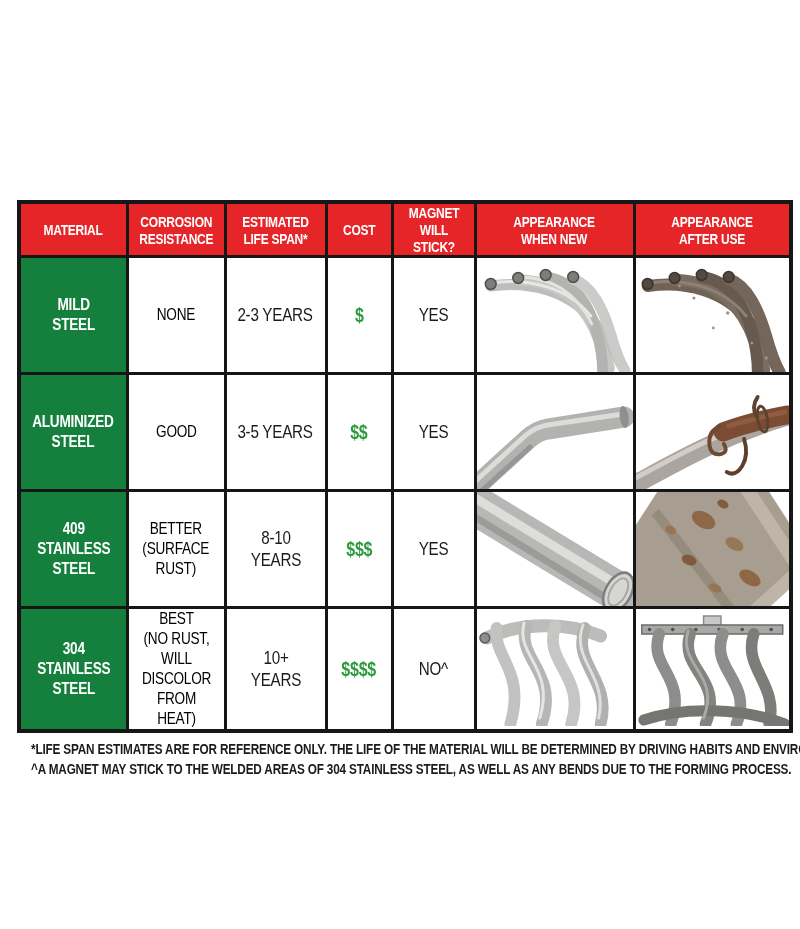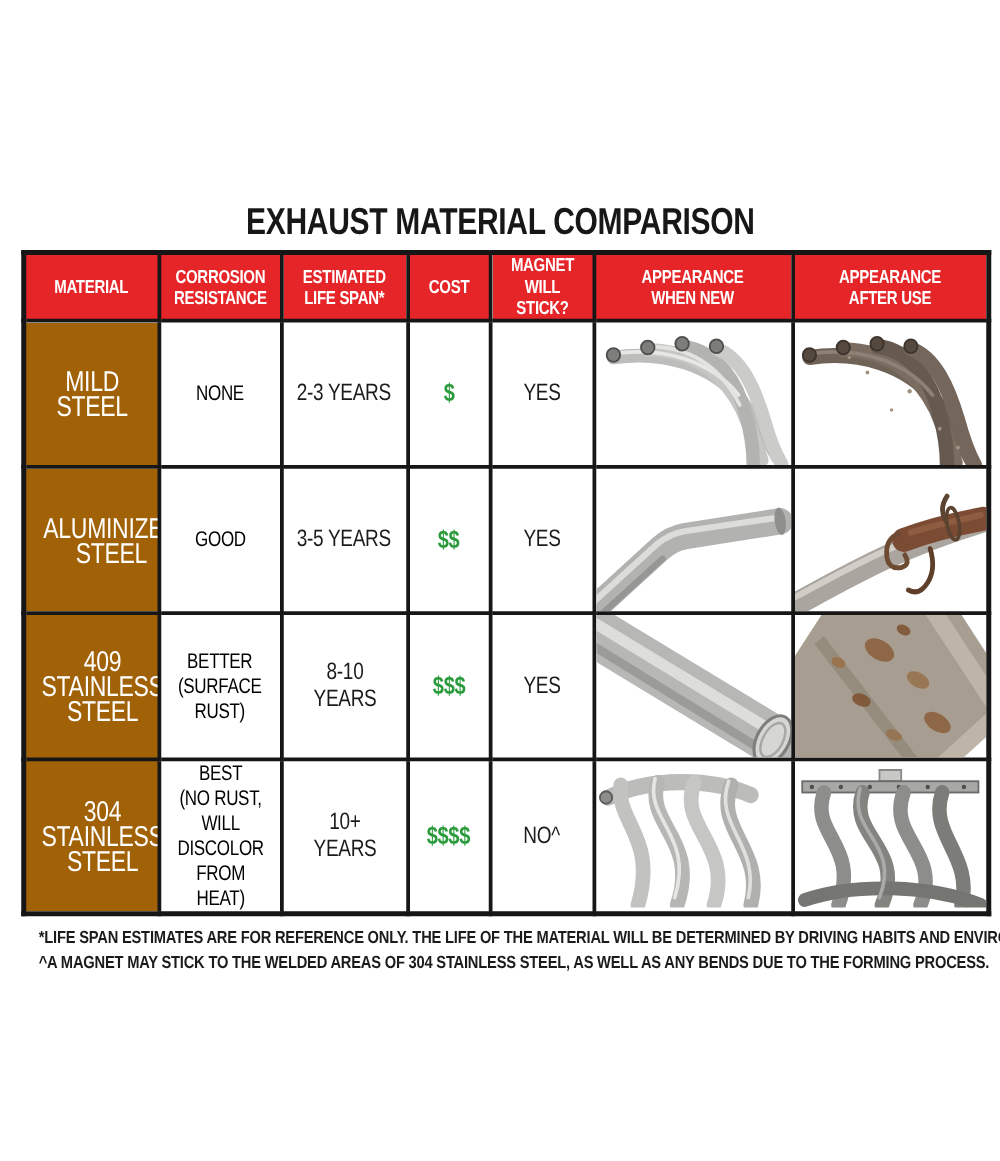--- a/index.html
+++ b/index.html
@@ -10,40 +10,37 @@
          font-size:30px;font-weight:bold;color:#171717;line-height:34px;}
   .cnd{display:inline-block;transform:scaleX(0.80);transform-origin:center center;
        white-space:pre-line;letter-spacing:-0.3px;}
 
   table.cmp{position:absolute;top:200px;left:17px;width:772px;border-collapse:collapse;
             table-layout:fixed;background:#ffffff;border:4px solid #161616;}
   table.cmp th, table.cmp td{border:3px solid #161616;text-align:center;vertical-align:middle;
             padding:0;overflow:hidden;}
   th.hdr{background:#e52528;color:#ffffff;height:46px;font-size:15px;font-weight:bold;line-height:17px;}
   td{height:114px;}
-  td.material{background:#a16207;color:#ffffff;font-size:23px;font-weight:normal;line-height:20px;}
+  td.material{background:#15803d;color:#ffffff;font-size:17px;font-weight:bold;line-height:20px;}
   td.val{color:#1b1b1b;font-size:19px;font-weight:normal;}
   td.corr{color:#000000;font-size:17px;font-weight:normal;line-height:20px;}
   td.cost{color:#2c9b3d;font-size:20px;font-weight:bold;letter-spacing:0px;}
   td.photo{padding:0;background:#ffffff;}
   td.photo svg{display:block;width:100%;height:114px;}
 
   .footnotes{position:absolute;top:739px;left:31px;width:765px;color:#1b1b1b;
              font-weight:bold;font-size:14px;line-height:20px;}
   .footnotes .fl{display:block;white-space:nowrap;transform:scaleX(0.84);transform-origin:left center;
              letter-spacing:-0.2px;}
 </style>
 </head>
 <body>
 
 <div class="page">
 
-  <div class="title">
-    <span class="cnd">EXHAUST MATERIAL COMPARISON</span>
-  </div>
 
   <table class="cmp">
     <colgroup>
       <col style="width:108px">
         <col style="width:98px">
         <col style="width:101px">
       <col style="width:66px">
         <col style="width:83px">
         <col style="width:159px">
         <col style="width:157px">

